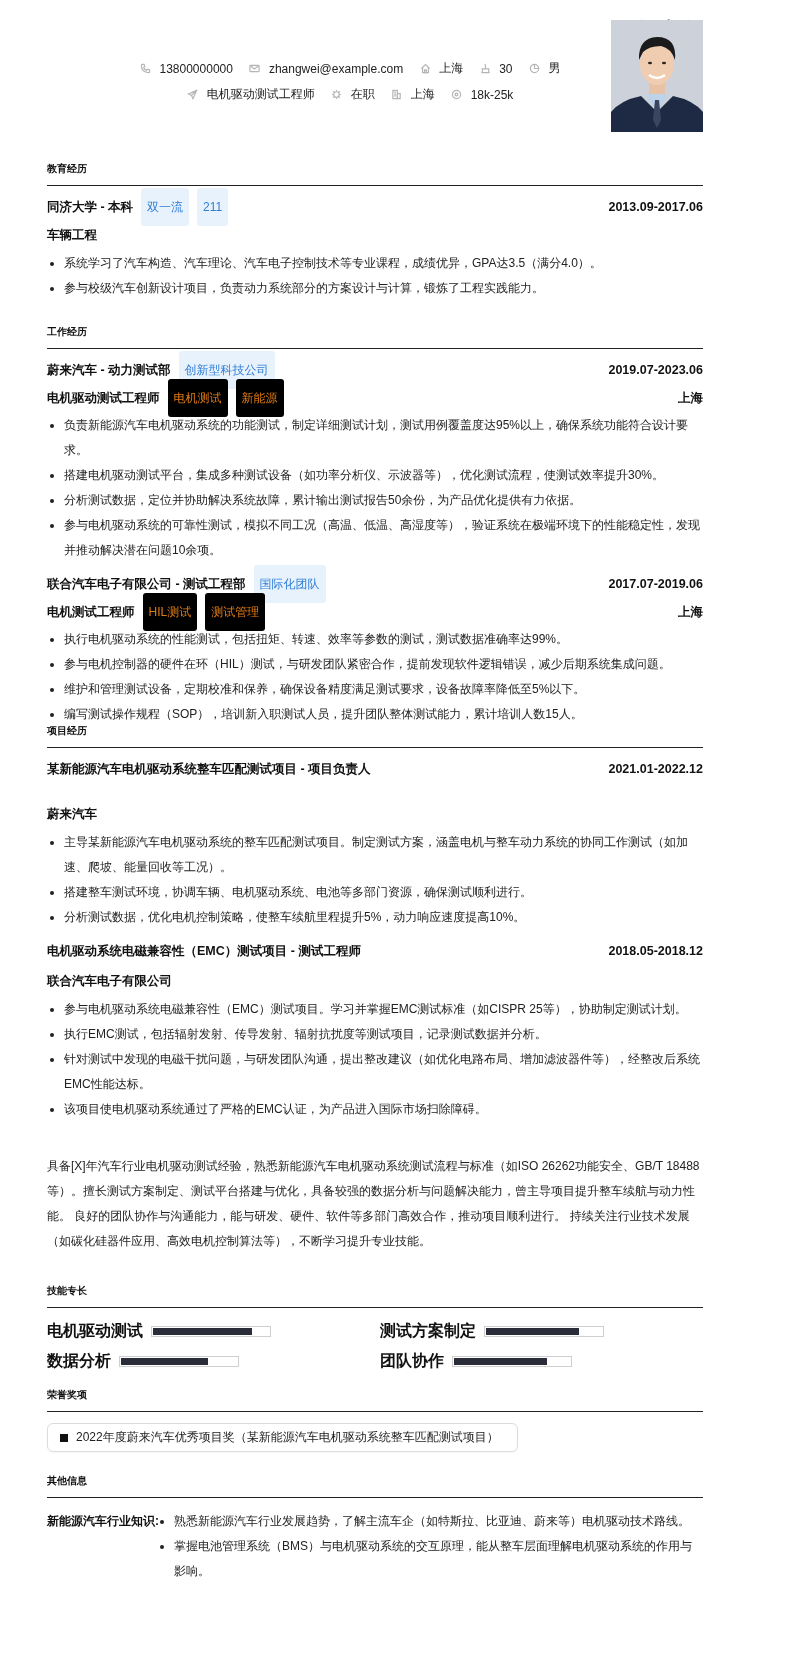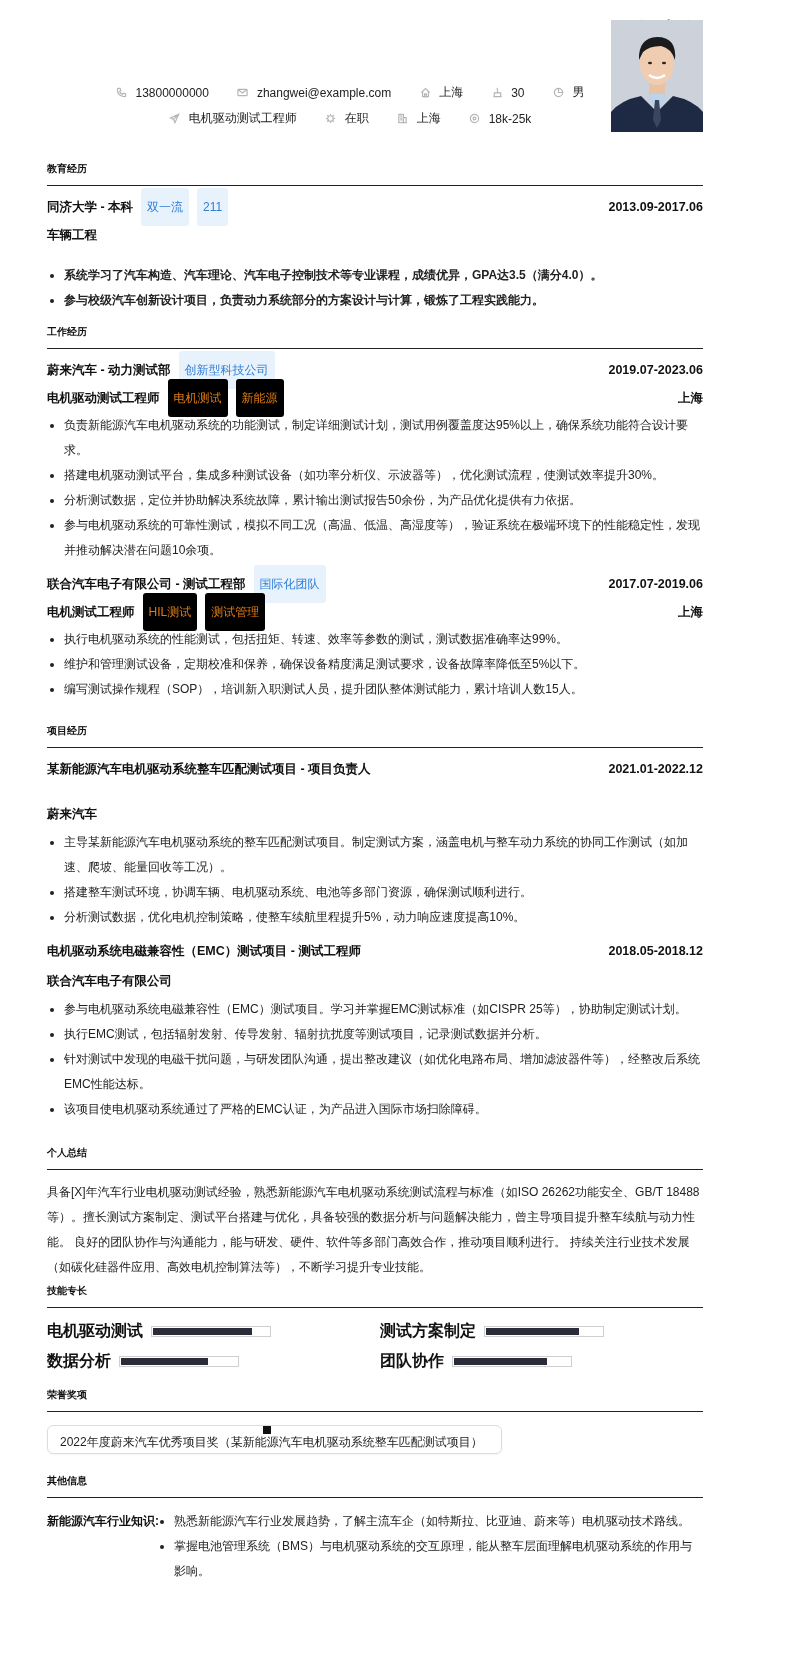--- a/index.html
+++ b/index.html
@@ -7,21 +7,21 @@
   body {
     width: 794px; height: 1659px; overflow: hidden;
     font-family: "Liberation Sans", "DejaVu Sans", sans-serif;
     color: #1f1f1f; font-size: 12px; position: relative;
   }
   .page { position: absolute; left: 0; top: 0; width: 794px; height: 1659px; }
 
   
   .header { position: absolute; left: 0; top: 0; width: 794px; height: 150px; }
   .name { position: absolute; left: 0; width: 700px; top: 16px; text-align: right; font-size: 20px; font-weight: normal; color: #111; letter-spacing: 1px; }
-  .info-row { position: absolute; left: 0; width: 700px; display: flex; justify-content: center; align-items: center; gap: 12px; font-size: 12px; color: #222; margin-top: 24px; }
+  .info-row { position: absolute; left: 0; width: 700px; display: flex; justify-content: center; align-items: center; gap: 0; font-size: 12px; color: #222; }
   .info-row.r1 { top: 60px; }
   .info-row.r2 { top: 86px; }
   .info-item { display: flex; align-items: center; margin: 0 8px; }
   .info-icon { width: 12px; height: 12px; margin-right: 8px; display: inline-flex; align-items: center; justify-content: center; }
   .info-icon svg { width: 11px; height: 11px; stroke: #b5b5b5; fill: none; stroke-width: 1.3; }
   .photo { position: absolute; left: 611px; top: 20px; width: 92px; height: 112px; background: #c9ced6; overflow: hidden; }
   .photo svg { width: 100%; height: 100%; display: block; }
 
   
   .section { position: absolute; left: 47px; width: 656px; }
@@ -36,21 +36,21 @@
   ul.bullets li { position: relative; padding-left: 17px; font-size: 12px; line-height: 25px; color: #222; }
   ul.bullets li::before { content: ""; position: absolute; left: 3px; top: 11px; width: 4px; height: 4px; border-radius: 50%; background: #222; }
   .para { font-size: 12px; line-height: 25px; color: #222; }
 
   .skills { display: grid; grid-template-columns: 333px 323px; row-gap: 12px; }
   .skill { display: flex; align-items: center; height: 18px; }
   .skill-label { font-weight: bold; font-size: 16px; color: #111; margin-right: 8px; }
   .skill-bar { width: 120px; height: 11px; border: 1px solid #cfcfcf; padding: 1px; background: #fff; }
   .skill-fill { height: 7px; background: #2b2c3a; }
 
-  .award { display: inline-flex; align-items: center; border: 1px solid #dcdcdc; border-radius: 6px; padding: 0 18px 0 12px; height: 29px; font-size: 12px; color: #222; box-shadow: 0 1px 2px rgba(0,0,0,0.04); flex-direction: column; }
+  .award { display: inline-flex; align-items: center; border: 1px solid #dcdcdc; border-radius: 6px; padding: 0 18px 0 12px; height: 29px; font-size: 12px; color: #222; box-shadow: 0 1px 2px rgba(0,0,0,0.04); }
   .award-sq { width: 8px; height: 8px; background: #111; margin-right: 8px; }
 
   .other-row { display: flex; }
   .other-label { font-weight: bold; font-size: 12px; width: 110px; line-height: 25px; color: #111; white-space: nowrap; }
 </style>
 </head>
 <body>
 
 <div class="page">
 
@@ -163,21 +163,21 @@
     <div style="margin-top:11px;">
       <div class="entry-head">
         <div class="left">
           <span>同济大学 - 本科</span>
           <span class="tag blue">双一流</span>
           <span class="tag blue">211</span>
         </div>
         <span>2013.09-2017.06</span>
       </div>
       <div class="sub" style="margin-top:8px;">车辆工程</div>
-      <ul class="bullets" style="margin-top:18px;font-weight:bold;">
+      <ul class="bullets" style="margin-top:6px;">
         <li>系统学习了汽车构造、汽车理论、汽车电子控制技术等专业课程，成绩优异，GPA达3.5（满分4.0）。</li>
         <li>参与校级汽车创新设计项目，负责动力系统部分的方案设计与计算，锻炼了工程实践能力。</li>
       </ul>
     </div>
   </div>
 
   <div class="section" style="top:323px;">
     <div class="sec-title">工作经历</div>
 
     <div style="margin-top:11px;">
@@ -215,20 +215,21 @@
       <div class="entry-head" style="margin-top:8px;">
         <div class="left">
           <span>电机测试工程师</span>
           <span class="tag orange">HIL测试</span>
           <span class="tag orange">测试管理</span>
         </div>
         <span>上海</span>
       </div>
       <ul class="bullets" style="margin-top:5px;">
         <li>执行电机驱动系统的性能测试，包括扭矩、转速、效率等参数的测试，测试数据准确率达99%。</li>
+        <li>参与电机控制器的硬件在环（HIL）测试，与研发团队紧密合作，提前发现软件逻辑错误，减少后期系统集成问题。</li>
         <li>维护和管理测试设备，定期校准和保养，确保设备精度满足测试要求，设备故障率降低至5%以下。</li>
         <li>编写测试操作规程（SOP），培训新入职测试人员，提升团队整体测试能力，累计培训人数15人。</li>
       </ul>
     </div>
   </div>
 
   <div class="section" style="top:722px;">
     <div class="sec-title">项目经历</div>
 
     <div style="margin-top:11px;">
@@ -253,21 +254,20 @@
       <ul class="bullets" style="margin-top:6px;">
         <li>参与电机驱动系统电磁兼容性（EMC）测试项目。学习并掌握EMC测试标准（如CISPR 25等），协助制定测试计划。</li>
         <li>执行EMC测试，包括辐射发射、传导发射、辐射抗扰度等测试项目，记录测试数据并分析。</li>
         <li>针对测试中发现的电磁干扰问题，与研发团队沟通，提出整改建议（如优化电路布局、增加滤波器件等），经整改后系统EMC性能达标。</li>
         <li>该项目使电机驱动系统通过了严格的EMC认证，为产品进入国际市场扫除障碍。</li>
       </ul>
     </div>
   </div>
 
   <div class="section" style="top:1144px;">
-    <div class="sec-title">个人总结</div>
     <div class="para" style="margin-top:10px;">具备[X]年汽车行业电机驱动测试经验，熟悉新能源汽车电机驱动系统测试流程与标准（如ISO 26262功能安全、GB/T 18488等）。擅长测试方案制定、测试平台搭建与优化，具备较强的数据分析与问题解决能力，曾主导项目提升整车续航与动力性能。 良好的团队协作与沟通能力，能与研发、硬件、软件等多部门高效合作，推动项目顺利进行。 持续关注行业技术发展（如碳化硅器件应用、高效电机控制算法等），不断学习提升专业技能。</div>
   </div>
 
   <div class="section" style="top:1282px;">
     <div class="sec-title">技能专长</div>
     <div class="skills" style="margin-top:14px;">
       <div class="skill">
         <span class="skill-label">电机驱动测试</span>
         <div class="skill-bar">
             <div class="skill-fill" style="width: 85%;"></div>

